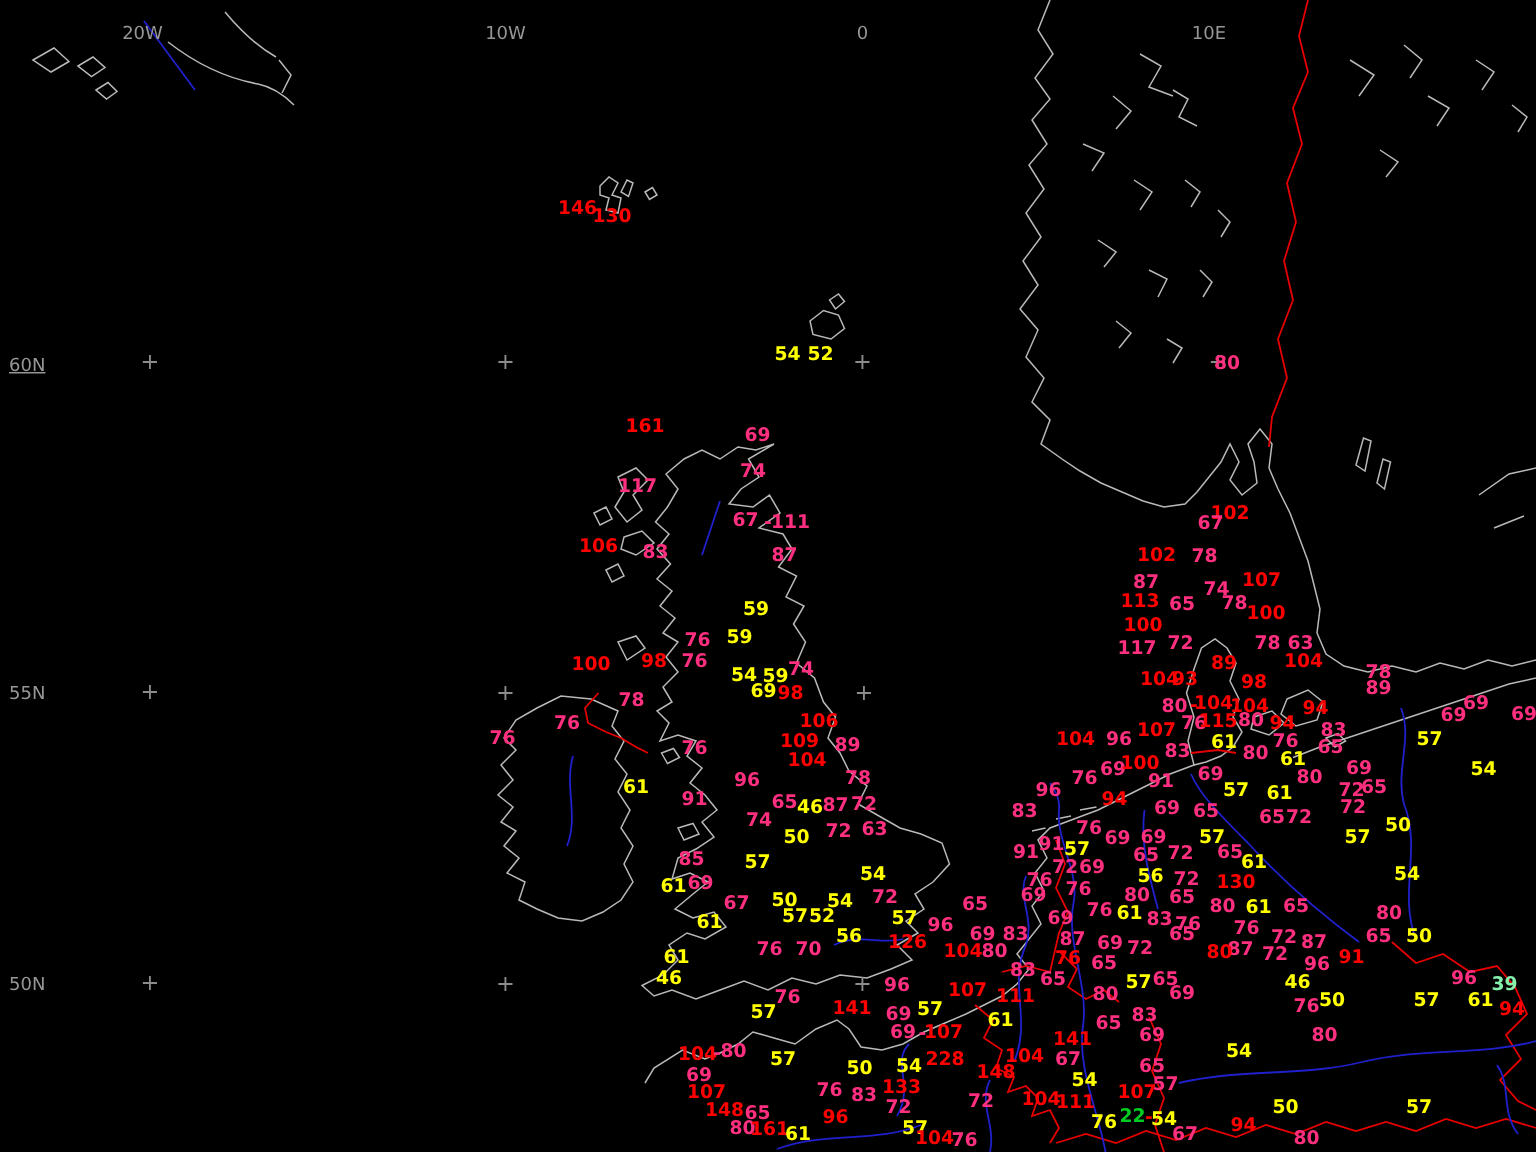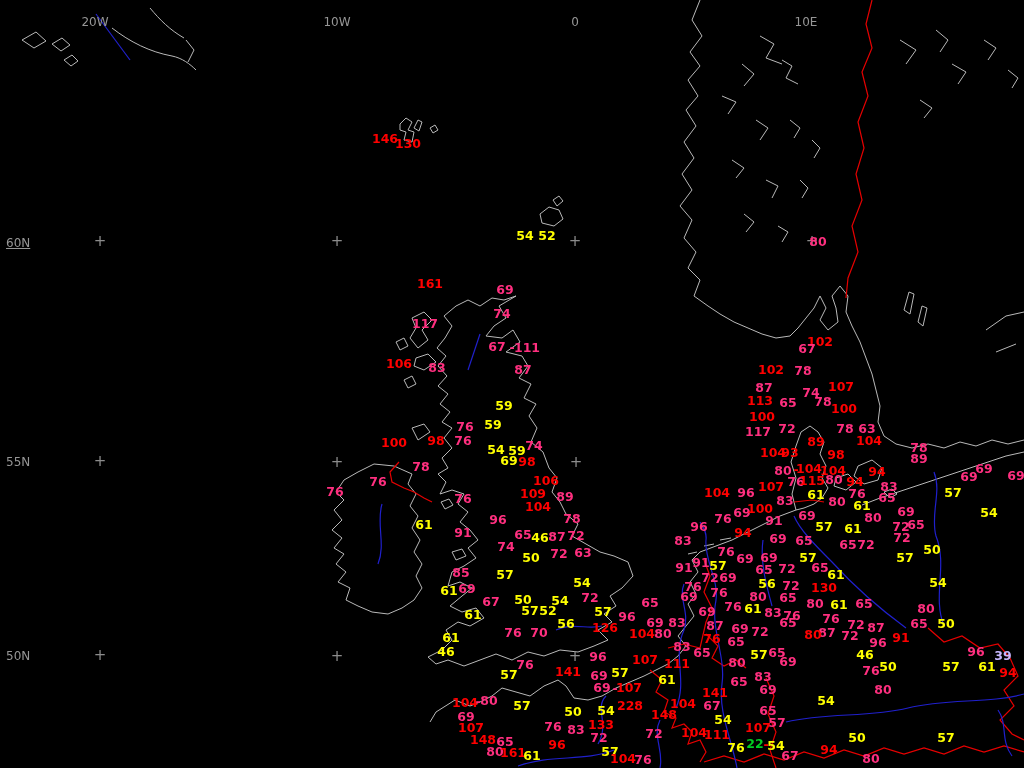--- a/index.html
+++ b/index.html
@@ -346,21 +346,21 @@
       <span class="st" style="left: 827px; top: 633px; color: rgb(255, 47, 127);">87</span>
       <span class="st" style="left: 856px; top: 625px; color: rgb(255, 47, 127);">72</span>
       <span class="st" style="left: 850px; top: 636px; color: rgb(255, 47, 127);">72</span>
       <span class="st" style="left: 876px; top: 628px; color: rgb(255, 47, 127);">87</span>
       <span class="st" style="left: 813px; top: 635px; color: rgb(255, 0, 0);">80</span>
       <span class="st" style="left: 919px; top: 624px; color: rgb(255, 47, 127);">65</span>
       <span class="st" style="left: 946px; top: 624px; color: rgb(255, 255, 0);">50</span>
       <span class="st" style="left: 901px; top: 638px; color: rgb(255, 0, 0);">91</span>
       <span class="st" style="left: 878px; top: 643px; color: rgb(255, 47, 127);">96</span>
       <span class="st" style="left: 976px; top: 652px; color: rgb(255, 47, 127);">96</span>
-      <span class="st" style="left: 1003px; top: 656px; color: #c4b5fd;">39</span>
+      <span class="st" style="left: 1003px; top: 656px; color: #86efac;">39</span>
       <span class="st" style="left: 865px; top: 655px; color: rgb(255, 255, 0);">46</span>
       <span class="st" style="left: 888px; top: 667px; color: rgb(255, 255, 0);">50</span>
       <span class="st" style="left: 871px; top: 671px; color: rgb(255, 47, 127);">76</span>
       <span class="st" style="left: 951px; top: 667px; color: rgb(255, 255, 0);">57</span>
       <span class="st" style="left: 987px; top: 667px; color: rgb(255, 255, 0);">61</span>
       <span class="st" style="left: 1008px; top: 673px; color: rgb(255, 0, 0);">94</span>
       <span class="st" style="left: 883px; top: 690px; color: rgb(255, 47, 127);">80</span>
       <span class="st" style="left: 826px; top: 701px; color: rgb(255, 255, 0);">54</span>
       <span class="st" style="left: 857px; top: 738px; color: rgb(255, 255, 0);">50</span>
       <span class="st" style="left: 829px; top: 750px; color: rgb(255, 0, 0);">94</span>

